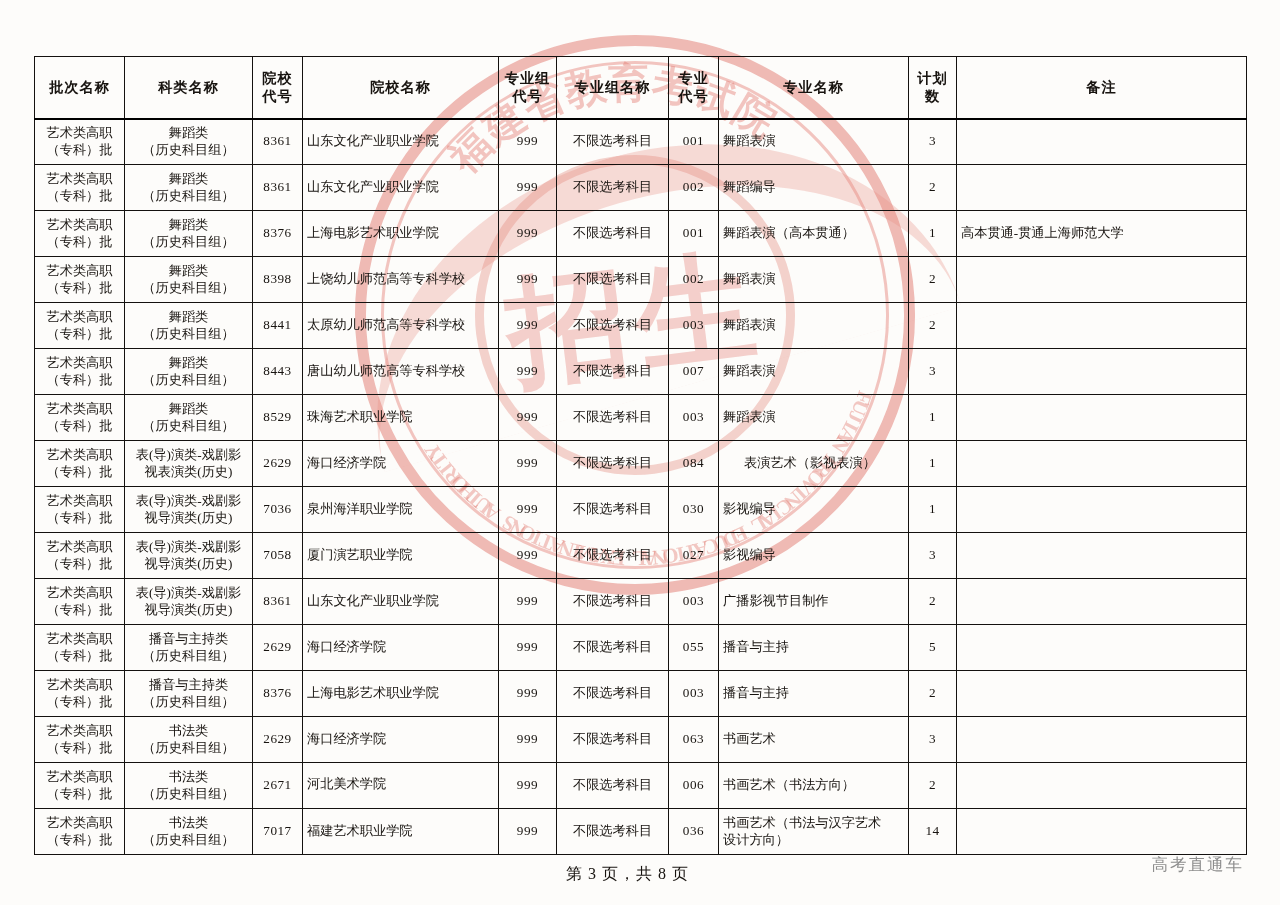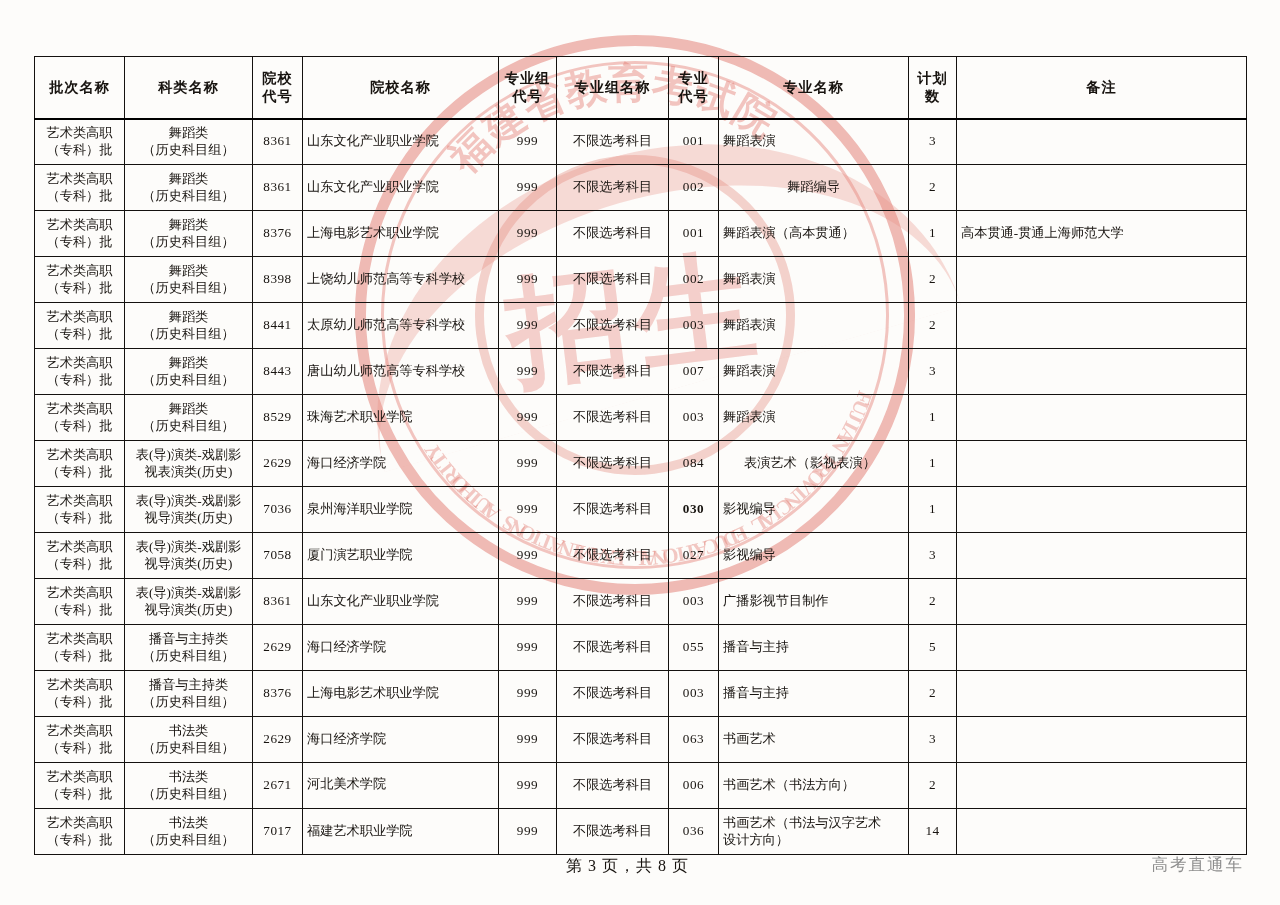--- a/index.html
+++ b/index.html
@@ -149,21 +149,21 @@
 
   
   #footer {
     position: absolute;
     left: 0; right: 0;
     top: 852px;
     z-index: 3;
   }
   #page-indicator {
     position: absolute;
-    left: 566px; top: 4px;
+    left: 566px; top: 12px;
     font-size: 16px;
     letter-spacing: 1px;
     color: #17130f;
   }
   #brand-mark {
     position: absolute;
     right: 36px; top: 2px;
     font-family: "Liberation Sans", sans-serif;
     font-size: 16.5px;
     letter-spacing: 2px;
@@ -299,21 +299,21 @@
           <tr>
             <td class="nowrap-c" style="white-space: pre-line;">艺术类高职
 （专科）批</td>
             <td class="nowrap-c" style="white-space: pre-line;">舞蹈类
 （历史科目组）</td>
             <td class="num" style="white-space: pre-line;">8361</td>
             <td class="ta-l cell-pad-l" style="white-space: pre-line;">山东文化产业职业学院</td>
             <td class="num" style="white-space: pre-line;">999</td>
             <td class="ta-c" style="white-space: pre-line;">不限选考科目</td>
             <td class="num" style="white-space: pre-line;">002</td>
-            <td class="ta-l cell-pad-l" style="white-space: pre-line; text-align: center;">舞蹈编导</td>
+            <td class="ta-l cell-pad-l" style="white-space: pre-line;">舞蹈编导</td>
             <td class="num" style="white-space: pre-line;">2</td>
             <td class="ta-l cell-pad-l" style="white-space: pre-line;"></td>
           </tr>
           <tr>
             <td class="nowrap-c" style="white-space: pre-line;">艺术类高职
 （专科）批</td>
             <td class="nowrap-c" style="white-space: pre-line;">舞蹈类
 （历史科目组）</td>
             <td class="num" style="white-space: pre-line;">8376</td>
             <td class="ta-l cell-pad-l" style="white-space: pre-line;">上海电影艺术职业学院</td>
@@ -396,21 +396,21 @@
           </tr>
           <tr>
             <td class="nowrap-c" style="white-space: pre-line;">艺术类高职
 （专科）批</td>
             <td class="nowrap-c" style="white-space: pre-line;">表(导)演类-戏剧影
 视导演类(历史)</td>
             <td class="num" style="white-space: pre-line;">7036</td>
             <td class="ta-l cell-pad-l" style="white-space: pre-line; margin-top: 8px;">泉州海洋职业学院</td>
             <td class="num" style="white-space: pre-line;">999</td>
             <td class="ta-c" style="white-space: pre-line;">不限选考科目</td>
-            <td class="num" style="white-space: pre-line; font-weight: bold;">030</td>
+            <td class="num" style="white-space: pre-line;">030</td>
             <td class="ta-l cell-pad-l" style="white-space: pre-line;">影视编导</td>
             <td class="num" style="white-space: pre-line;">1</td>
             <td class="ta-l cell-pad-l" style="white-space: pre-line;"></td>
           </tr>
           <tr>
             <td class="nowrap-c" style="white-space: pre-line;">艺术类高职
 （专科）批</td>
             <td class="nowrap-c" style="white-space: pre-line;">表(导)演类-戏剧影
 视导演类(历史)</td>
             <td class="num" style="white-space: pre-line;">7058</td>

